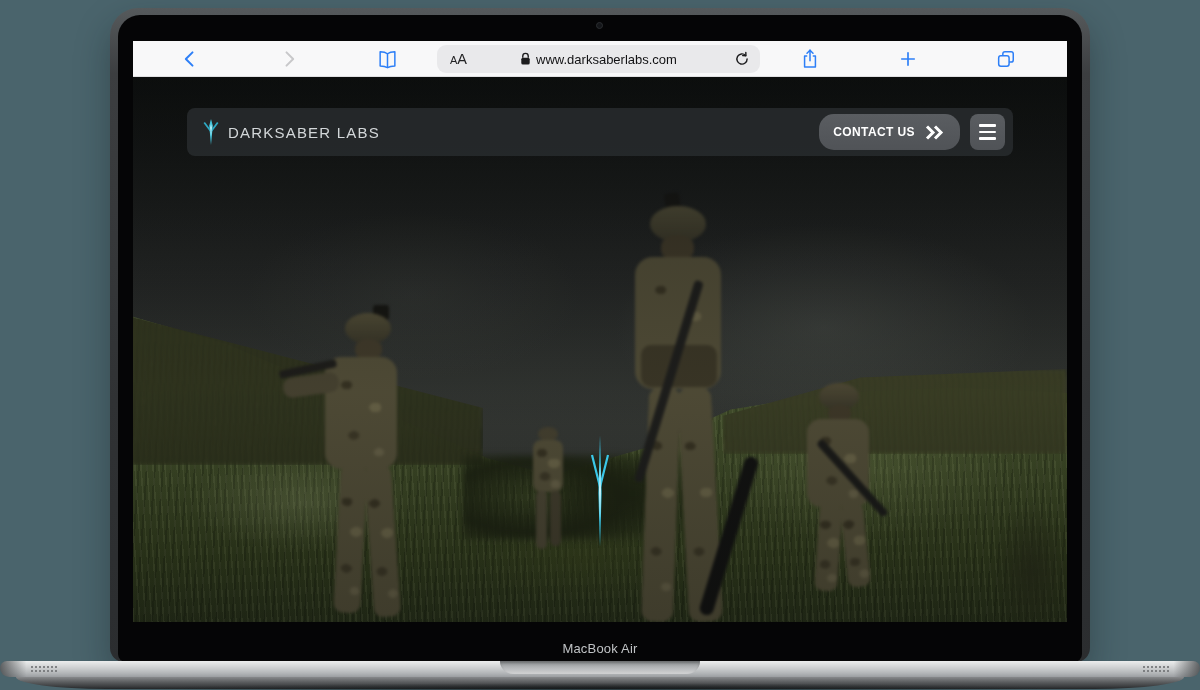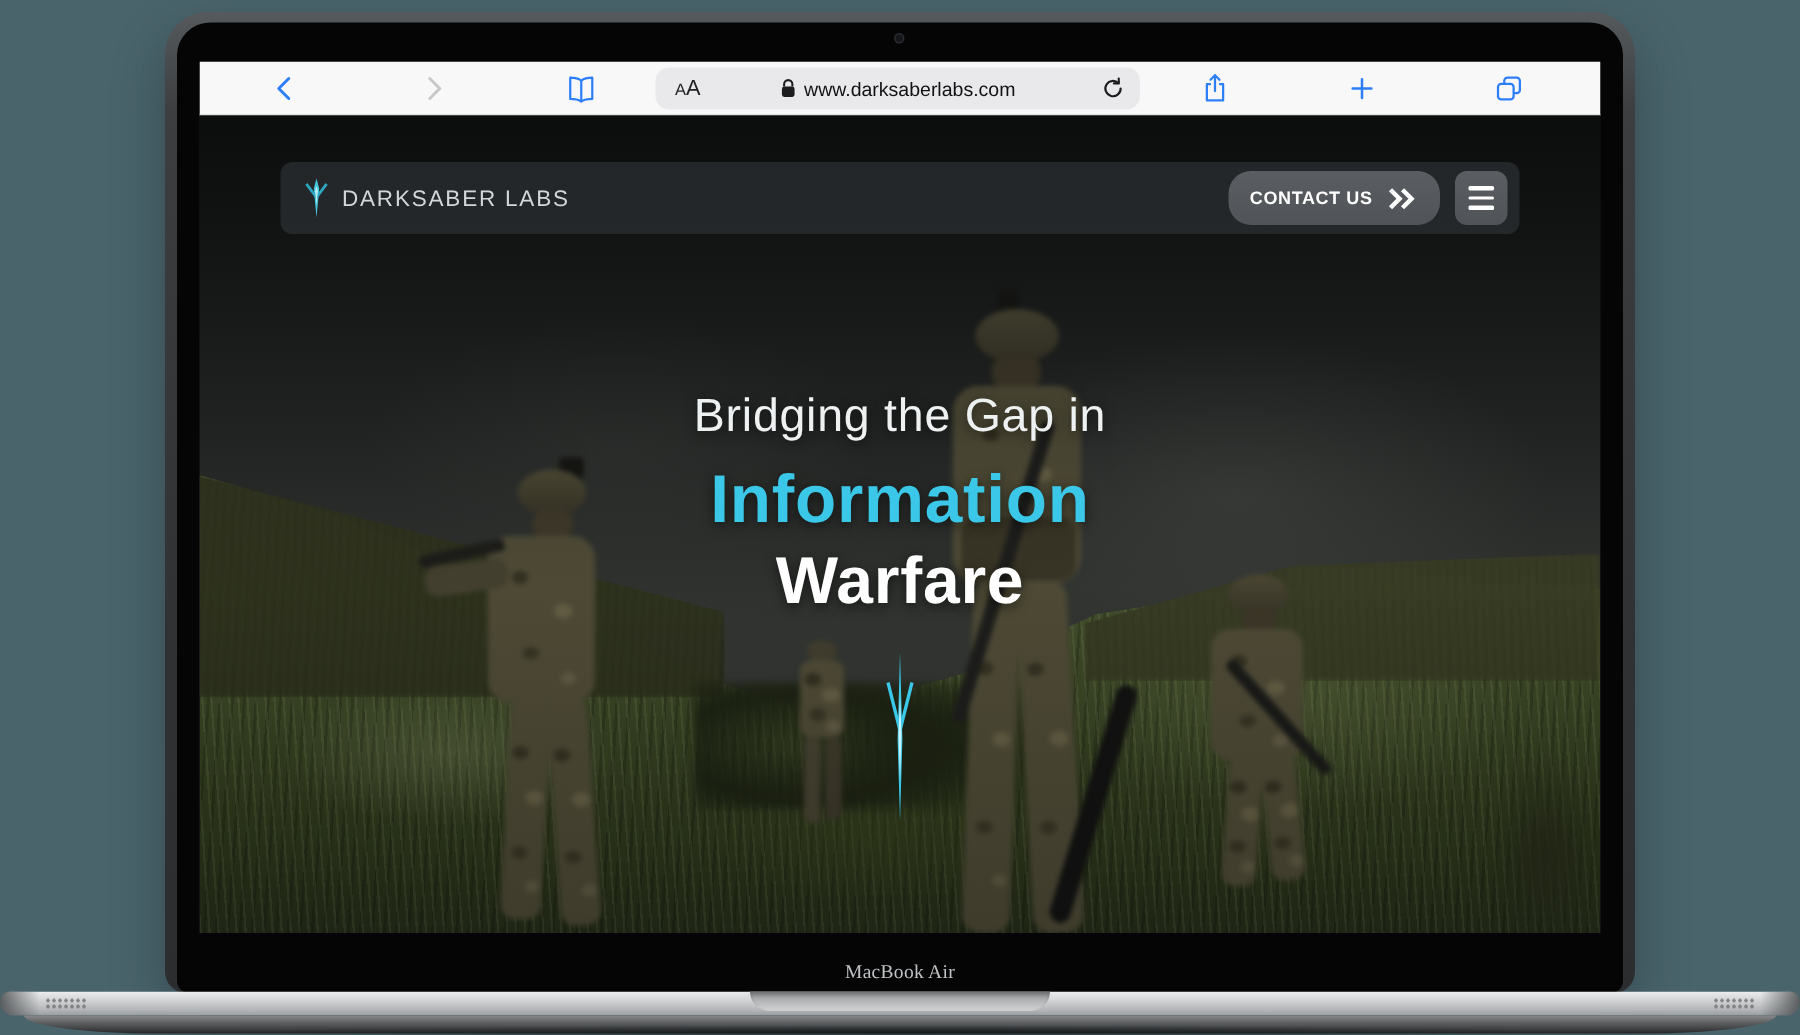--- a/index.html
+++ b/index.html
@@ -19,21 +19,21 @@
   .bezel{
     position:absolute;left:8px;top:7px;right:8px;bottom:0;
     background:#050506;border-radius:22px 22px 8px 8px;
   }
   .camera{
     position:absolute;left:486px;top:14px;width:7px;height:7px;border-radius:50%;
     background:#141619;border:1px solid #2c2e31;
   }
   .device-label{
     position:absolute;left:0;right:0;bottom:6px;text-align:center;
-    color:#c0c3c5;font-size:13px;letter-spacing:.2px;font-family:Liberation Serif, serif;
+    color:#c0c3c5;font-size:13px;letter-spacing:.2px;
   }
   .base{
     position:absolute;left:0;top:661px;width:1200px;height:16px;
     background:
       linear-gradient(90deg,rgba(70,73,75,.85) 0,rgba(70,73,75,0) 2.2%,rgba(255,255,255,0) 97.8%,rgba(70,73,75,.85) 100%),
       linear-gradient(180deg,#eceded 0%,#d3d5d6 35%,#b4b7b9 75%,#9b9ea1 100%);
     border-radius:9px 9px 12px 12px;
   }
   .base-notch{
     position:absolute;left:500px;top:661px;width:200px;height:13px;
@@ -310,25 +310,20 @@
               </svg>
             </button>
             <button class="burger-btn">
               <span></span>
                 <span></span>
                 <span></span>
             </button>
           </div>
         </div>
 
-        <div class="hero-text">
-          <div class="ht1">Bridging the Gap in</div>
-          <div class="ht2">Information</div>
-          <div class="ht3">Warfare</div>
-        </div>
 
         <div class="scroll-saber">
           <svg width="22" height="112" viewBox="0 0 22 112">
             <polygon points="11,0 12.6,58 11,112 9.4,58" fill="#3bc8e8"></polygon>
             <path d="M3 20 L11 52 M19 20 L11 52" stroke="#3bc8e8" stroke-width="2.2" fill="none"></path>
             <polygon points="11,28 12,55 11,86 10,55" fill="#c9f2fa"></polygon>
           </svg>
         </div>
       </div>
 

